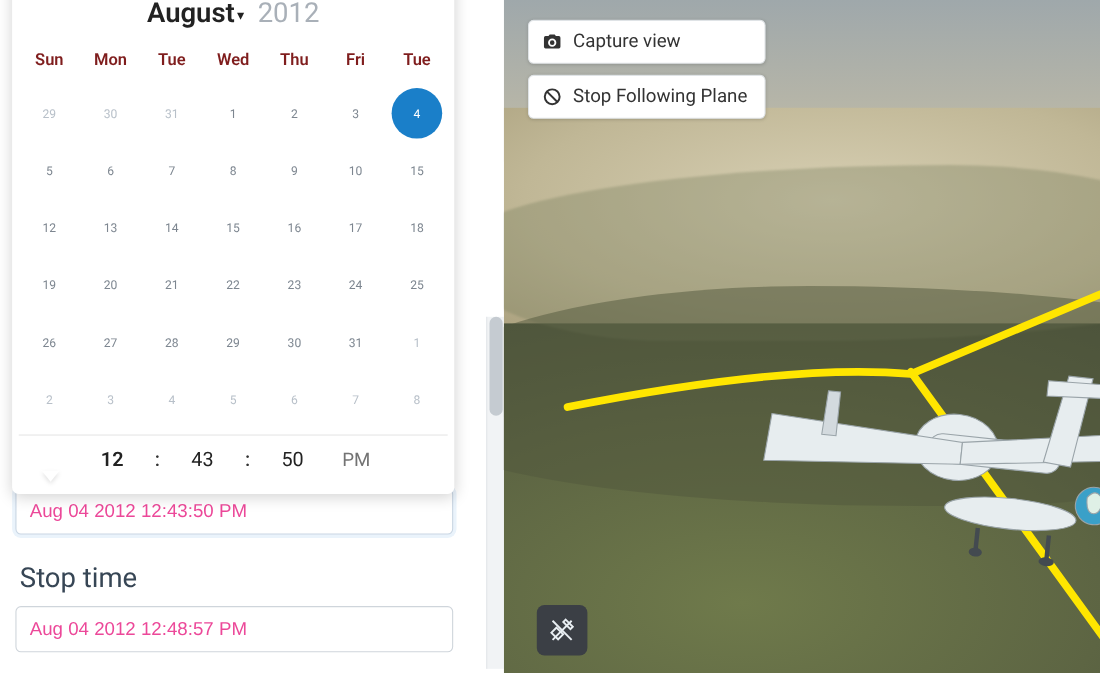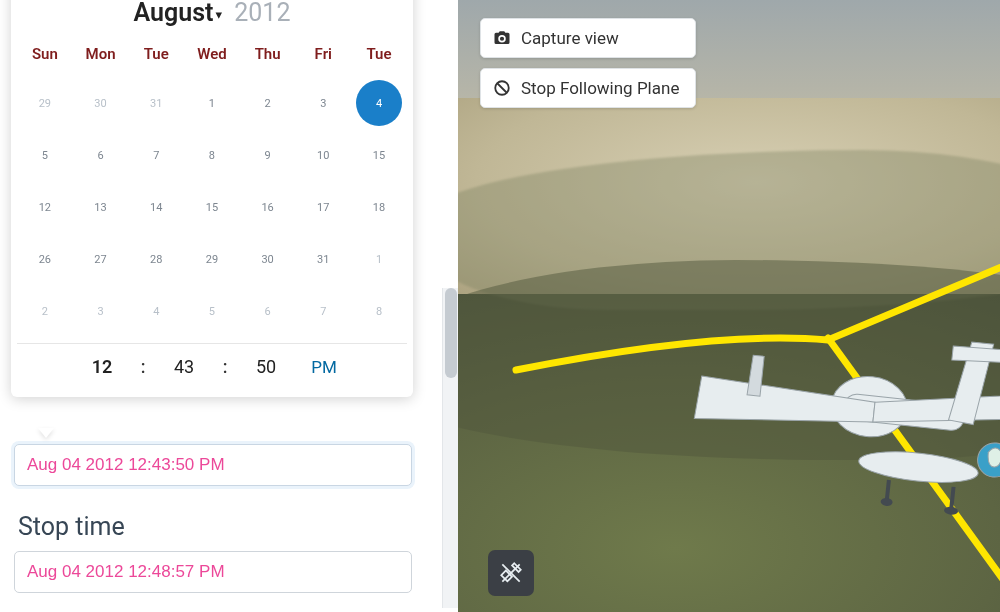--- a/index.html
+++ b/index.html
@@ -18,21 +18,21 @@
   .cal-grid { width: 100%; border-collapse: collapse; }
   .cal-grid th { width: 56px; padding: 8px 0 14px 0; font-size: 15px; font-weight: 600; color: #7f1d1d; }
   .cal-grid td { width: 56px; height: 52px; text-align: center; font-size: 11px; color: #7d8690; cursor: pointer; }
   .cal-grid td.other { color: #b8c0c9; }
   .cal-grid td.sel > span { display: inline-flex; width: 46px; height: 46px; align-items:center; justify-content:center; border-radius: 50%; background:#1a7fc9; color:#fff; }
 
   
   .time-row { display:flex; align-items:center; justify-content:center; padding: 12px 10px 16px 10px; border-top: 1px solid #e6e6e6; margin-top: 6px; font-size: 18px; color:#333;}
   .time-seg { width: 60px; text-align:center; font-weight:600; color:#222; cursor:text;}
   .time-colon { width: 22px; text-align:center; color:#333; font-weight:500;}
-  .time-ampm { width: 56px; text-align:center; font-size: 17px; color:#0369a1; cursor:pointer;}
+  .time-ampm { width: 56px; text-align:center; font-size: 17px; color:#737373; cursor:pointer;}
 
   
   .cal-pointer { position:absolute; top: 428px; left: 38px; width: 0; height: 0; border-left:8px solid transparent; border-right:8px solid transparent; border-top:10px solid #fff; filter: drop-shadow(0 2px 2px rgba(0,0,0,0.12)); z-index: 2;}
 
   
   .dt-wrap { margin-top: 444px; }
   .dt-input { width: 398px; margin-left: -4px; padding: 10px 12px; font-size: 17px; border: 1px solid #c9d6e3; border-radius: 5px; background:#fff; color:#ec4899; box-shadow: 0 0 0 3px #eaf3fb; outline:none; }
   .dt-input.plain { box-shadow:none; border-color:#cfd5db; }
   .stop-label { margin-top: 26px; margin-bottom: 10px; font-size: 25px; color:#374655; }
 
@@ -108,20 +108,29 @@
             <td>15</td>
           </tr>
           <tr>
             <td>12</td>
             <td>13</td>
             <td>14</td>
             <td>15</td>
             <td>16</td>
             <td>17</td>
             <td>18</td>
+          </tr>
+          <tr>
+            <td>19</td>
+            <td>20</td>
+            <td>21</td>
+            <td>22</td>
+            <td>23</td>
+            <td>24</td>
+            <td>25</td>
           </tr>
           <tr>
             <td>26</td>
             <td>27</td>
             <td>28</td>
             <td>29</td>
             <td>30</td>
             <td>31</td>
             <td class="other">1</td>
           </tr>

